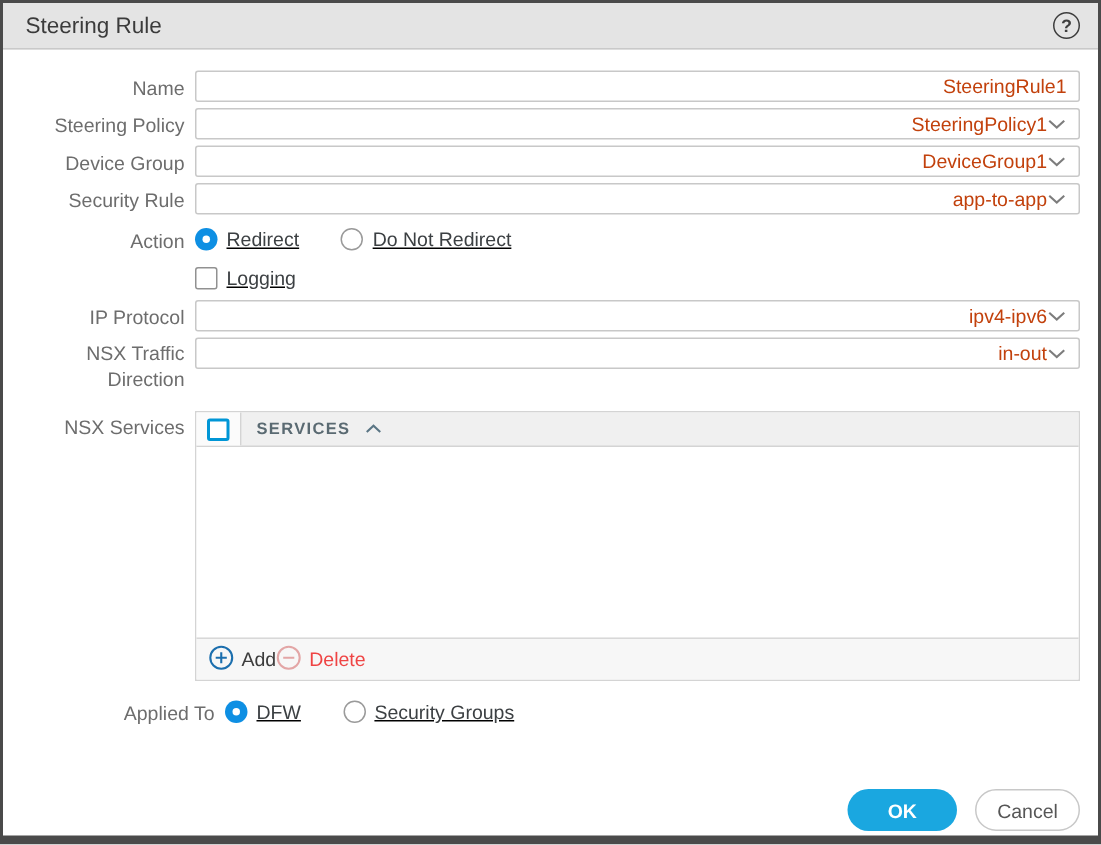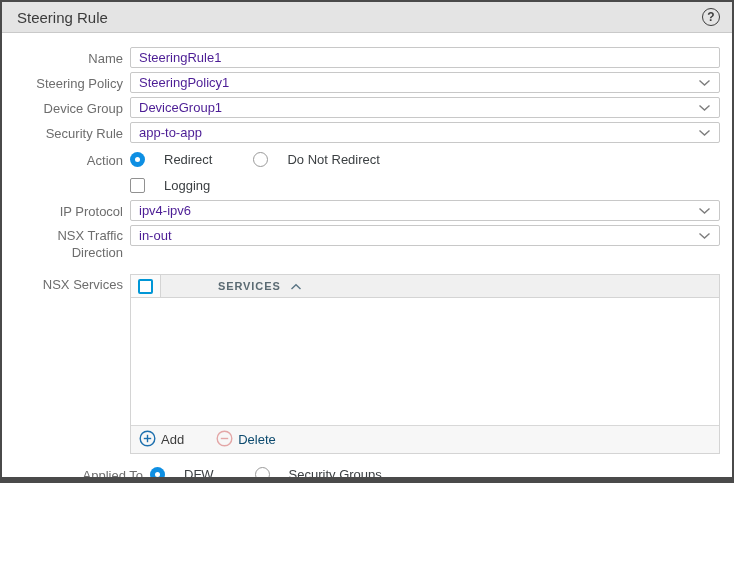--- a/index.html
+++ b/index.html
@@ -2,21 +2,21 @@
 <html><head>
 <meta charset="utf-8">
 <style>
   * { box-sizing: border-box; margin: 0; padding: 0; }
   html, body { width: 734px; height: 563px; }
   body {
     font-family: "Liberation Sans", "DejaVu Sans", sans-serif;
     background: #ffffff;
   }
   .dialog {
-    width: 734px; height: 483px;
+    width: 734px; height: 563px;
     border: 2px solid #4a4a4a;
     border-bottom-width: 6px;
     background: #ffffff;
     display: flex; flex-direction: column;
     overflow: hidden;
   }
   
   .dialog-header {
     height: 31px; flex: 0 0 31px;
     background: #e4e4e4;
@@ -41,32 +41,33 @@
     flex: 0 0 111px; width: 111px;
     text-align: right; margin-right: 7px;
     font-size: 13px; color: #6d6d6d;
     line-height: 17px; padding-top: 2px;
   }
   .form-field { flex: 1; min-width: 0; }
   .text-input, .select-box {
     width: 100%; height: 21px;
     border: 1px solid #c8c8c8; border-radius: 2px;
     background: #ffffff;
-    font-size: 13px; color: #4c1d95;
+    font-size: 13px; color: #c2410c;
     padding: 0 8px;
     font-family: "Liberation Sans", "DejaVu Sans", sans-serif;
+    text-align: right;
   }
   .select-box {
     display: flex; align-items: center; cursor: pointer;
   }
   .select-value { flex: 1; overflow: hidden; white-space: nowrap; }
   .chev { flex: 0 0 auto; display: flex; align-items: center; }
   .chev svg { display: block; }
   
-  .choice-row { display: flex; align-items: flex-end; gap: 19px; }
+  .choice-row { display: flex; align-items: flex-end; gap: 6px; text-decoration: underline; }
   .radio {
     width: 15px; height: 15px; border-radius: 50%;
     flex: 0 0 15px; cursor: pointer; position: relative;
   }
   .radio--on { background: #0e8fe3; }
   .radio--on::after {
     content: ""; position: absolute; left: 5px; top: 5px;
     width: 5px; height: 5px; border-radius: 50%; background: #ffffff;
   }
   .radio--off { background: #ffffff; border: 1px solid #9a9a9a; }
@@ -80,52 +81,52 @@
   .gap-md { margin-top: 9px; }
   
   .svc-table {
     flex: 1; border: 1px solid #d4d4d4;
     display: flex; flex-direction: column;
     height: 180px; background: #ffffff;
   }
   .svc-header {
     height: 23px; flex: 0 0 23px;
     background: #f0f0f0; border-bottom: 1px solid #d4d4d4;
-    display: flex; align-items: center; gap: 47px;
+    display: flex; align-items: center;
   }
   .svc-check-cell {
     width: 30px; flex: 0 0 30px; height: 100%;
     border-right: 1px solid #d4d4d4;
     display: flex; align-items: center; justify-content: center;
     background: #fbfbfb;
   }
   .svc-header .checkbox { border: 2px solid #0096d6; }
   .svc-col-head {
     display: flex; align-items: center; gap: 9px;
     padding-left: 10px; cursor: pointer;
   }
   .svc-col-label {
     font-size: 11px; font-weight: bold; letter-spacing: 0.9px;
     color: #5a6a72;
   }
   .svc-body { flex: 1; background: #ffffff; }
   .svc-footer {
     height: 28px; flex: 0 0 28px;
     background: #f7f7f7; border-top: 1px solid #d8d8d8;
-    display: flex; align-items: center; gap: 32px;
+    display: flex; align-items: center; gap: 0;
     padding-left: 8px;
   }
   .tbl-btn {
     display: flex; align-items: center; gap: 5px;
     background: none; border: none; cursor: pointer;
     font-family: "Liberation Sans", "DejaVu Sans", sans-serif;
     font-size: 13px; padding: 0;
   }
   .tbl-btn .lbl-add { color: #3c3c3c; }
-  .tbl-btn .lbl-del { color: #0c4a6e; text-align: center; }
+  .tbl-btn .lbl-del { color: #ef4444; text-align: center; }
   
   .dialog-footer {
     flex: 0 0 auto;
     display: flex; justify-content: flex-end; align-items: center;
     gap: 12px; padding: 0 12px 16px 0; margin-top: 28px;
   }
   .btn {
     height: 28px; border-radius: 14px;
     font-size: 13px; cursor: pointer;
     font-family: "Liberation Sans", "DejaVu Sans", sans-serif;

